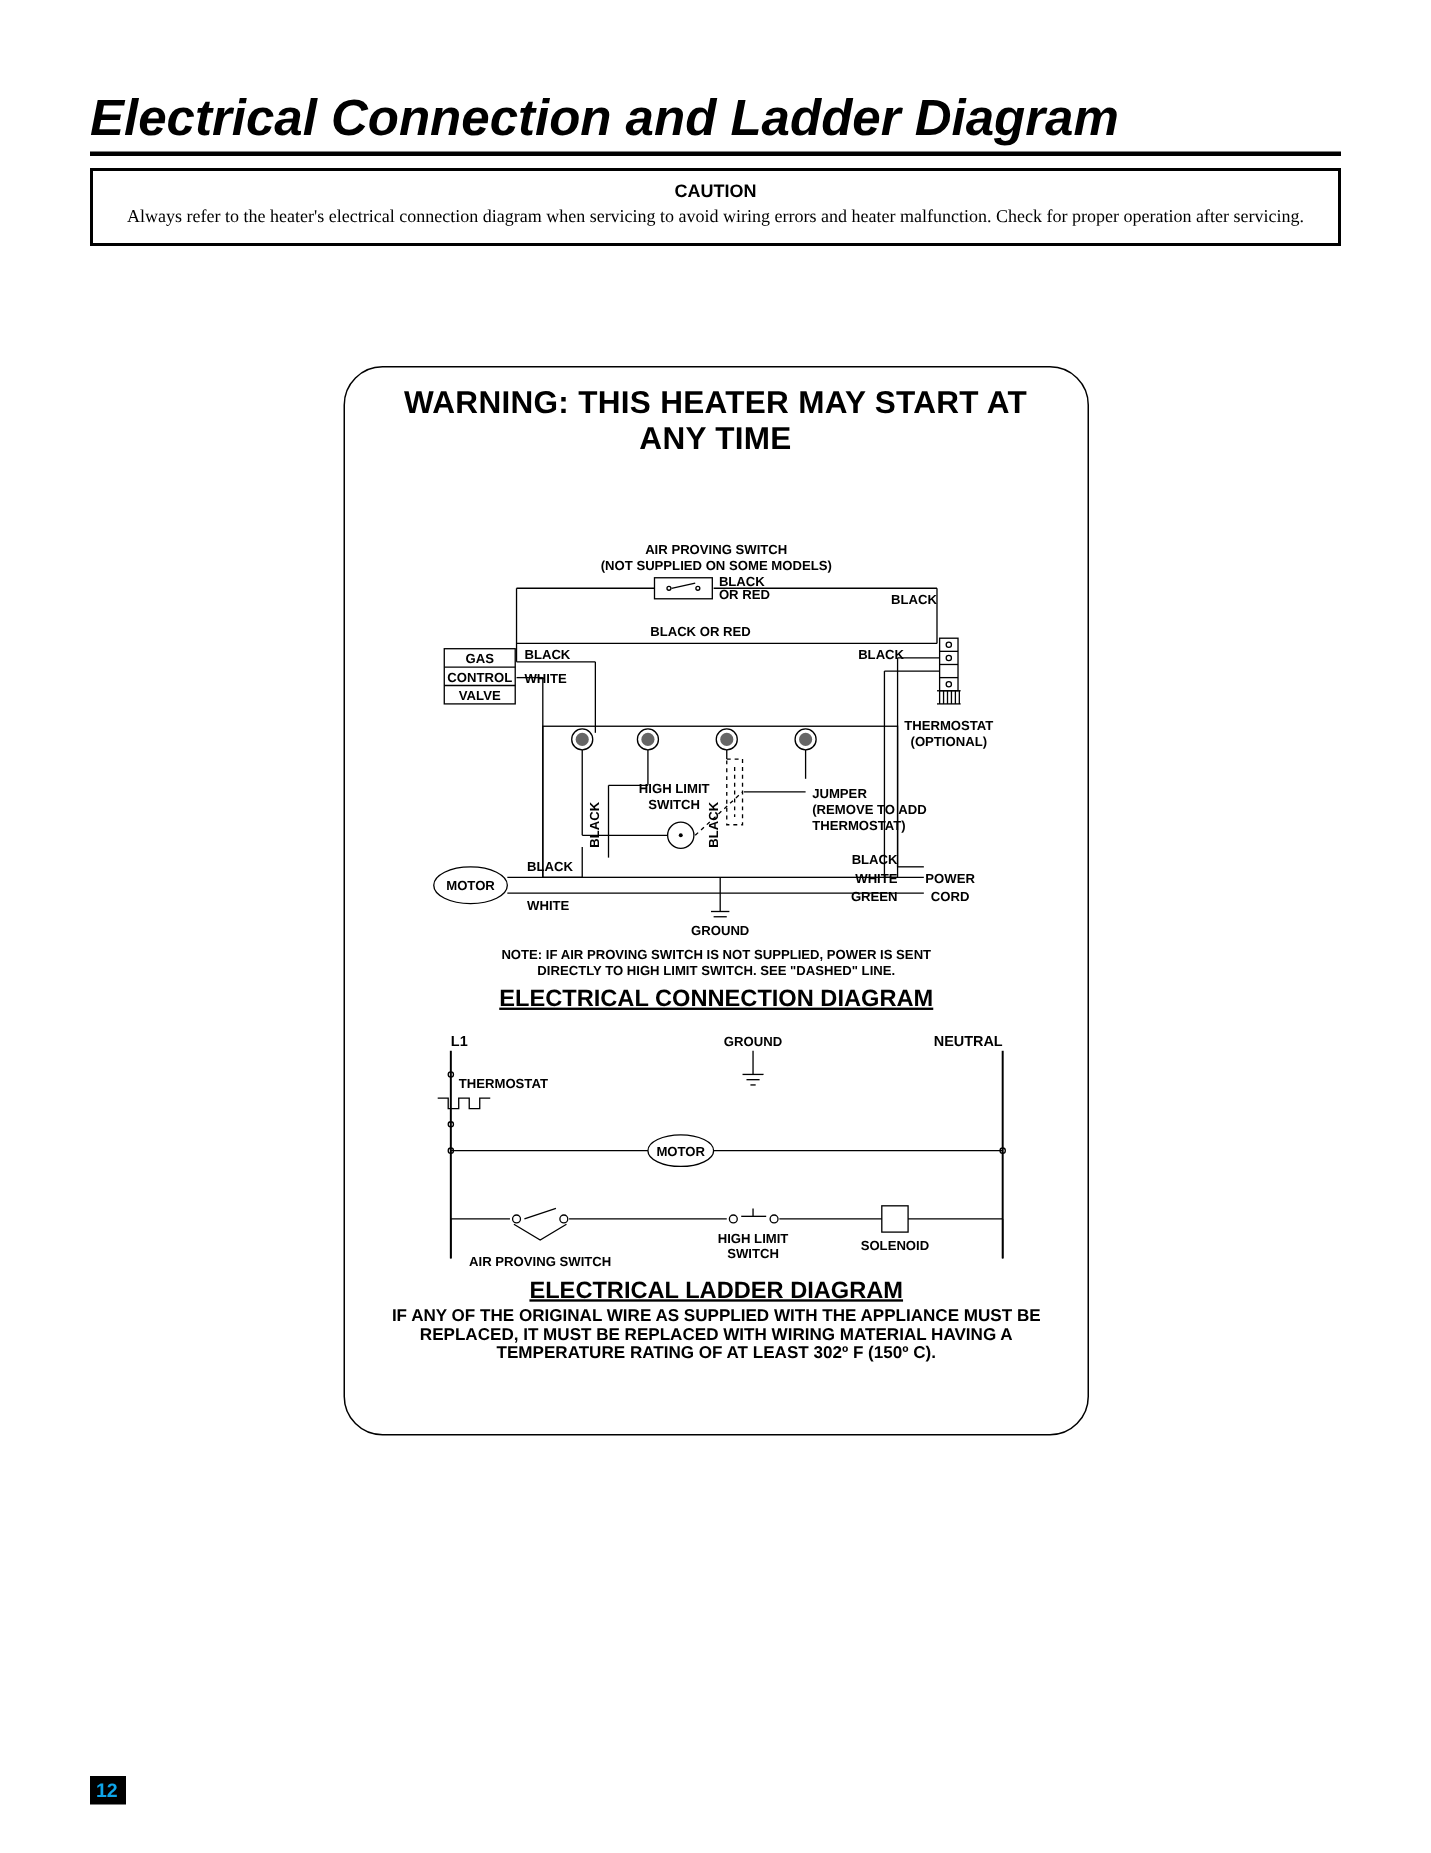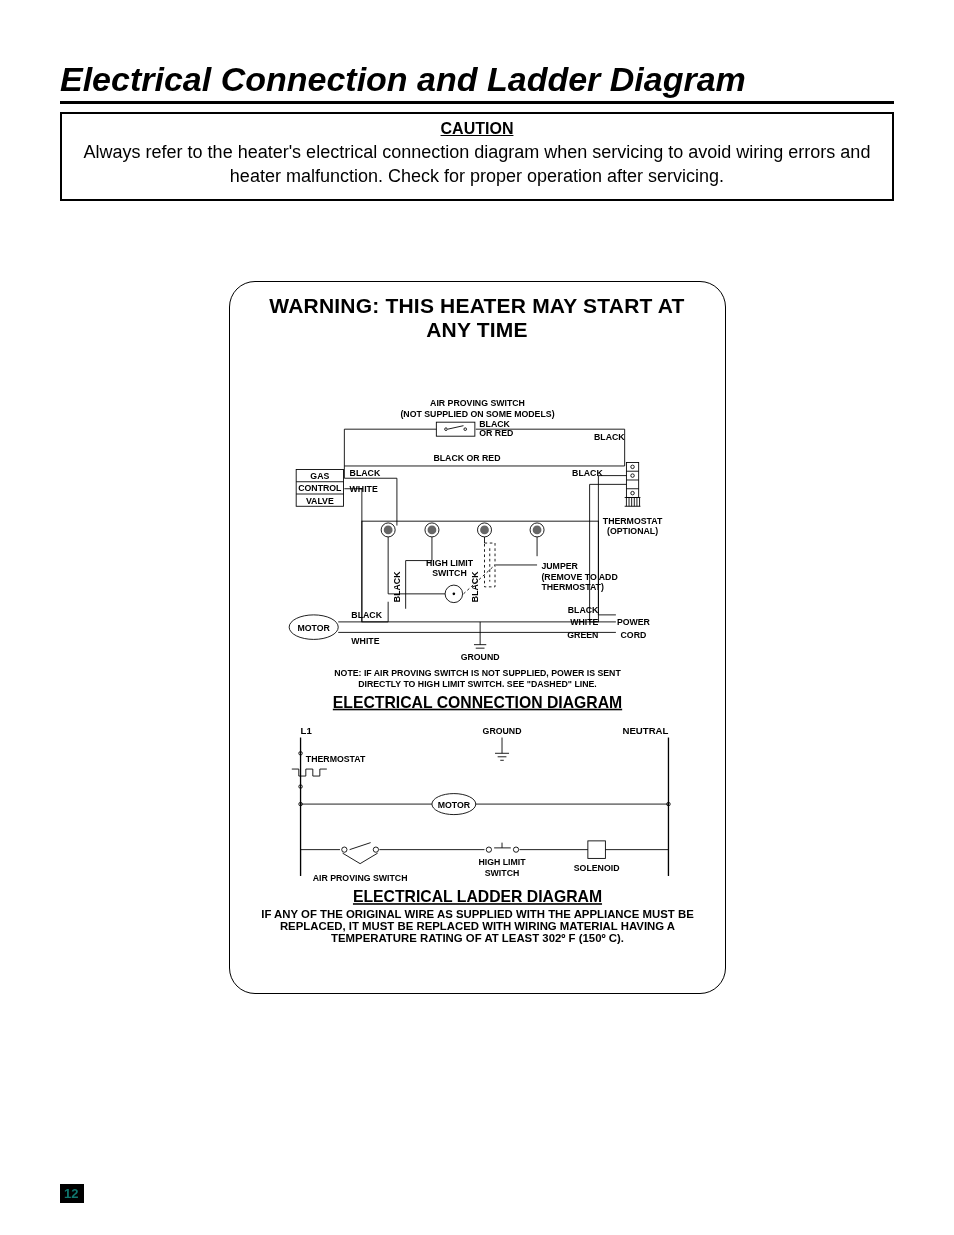--- a/index.html
+++ b/index.html
@@ -21,27 +21,27 @@
     padding-bottom: 2px;
     margin-bottom: 8px;
   }
   .caution-box {
     border: 2px solid #000;
     padding: 6px 12px 10px 12px;
     text-align: center;
   }
   .caution-title {
     font-weight: bold;
-    text-decoration: underline;
-    font-size: 16px;
+    font-size: 12px;
     margin-bottom: 2px;
   }
   .caution-text {
-    font-size: 18px;
+    font-size: 12px;
     line-height: 1.35;
+    font-family: Liberation Serif, serif;
   }
   .diagram-wrap {
     width: 497px;
     margin: 80px auto 0 auto;
     border: 1.5px solid #000;
     border-radius: 26px;
     padding: 10px 18px 12px 18px;
   }
   .warning-line {
     text-align: center;
@@ -55,21 +55,21 @@
   .svg-area {
     width: 100%;
     height: 635px;
     display: block;
   }
   .page-num {
     position: absolute;
     left: 60px;
     bottom: 32px;
     background: #000;
-    color: #0f766e;
+    color: #0ea5e9;
     font-weight: bold;
     font-size: 13px;
     padding: 2px 6px 2px 4px;
   }
   text { font-family: "Arial Narrow", Arial, sans-serif; font-stretch: condensed; }
   .lbl { font-weight: bold; font-size: 10px; }
   .lbl2 { font-weight: bold; font-size: 11px; }
 </style>
 </head>
 <body>

